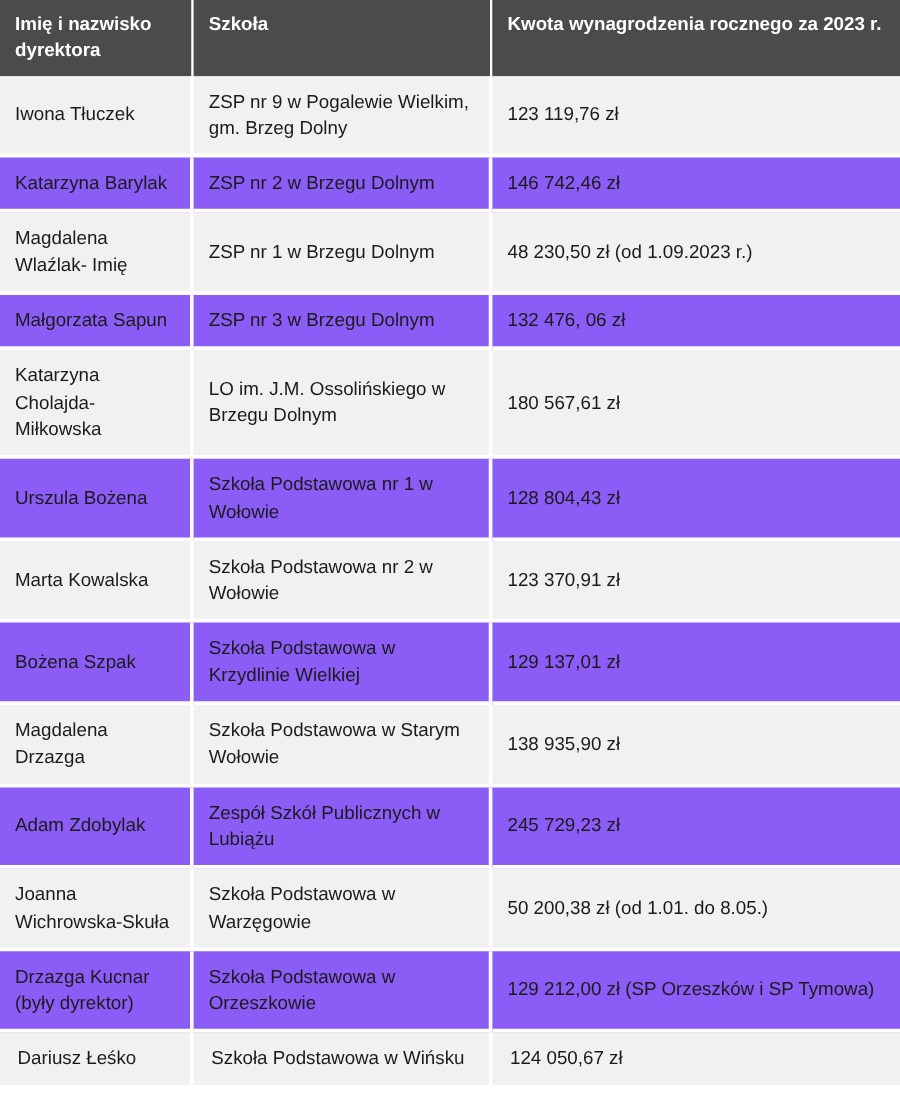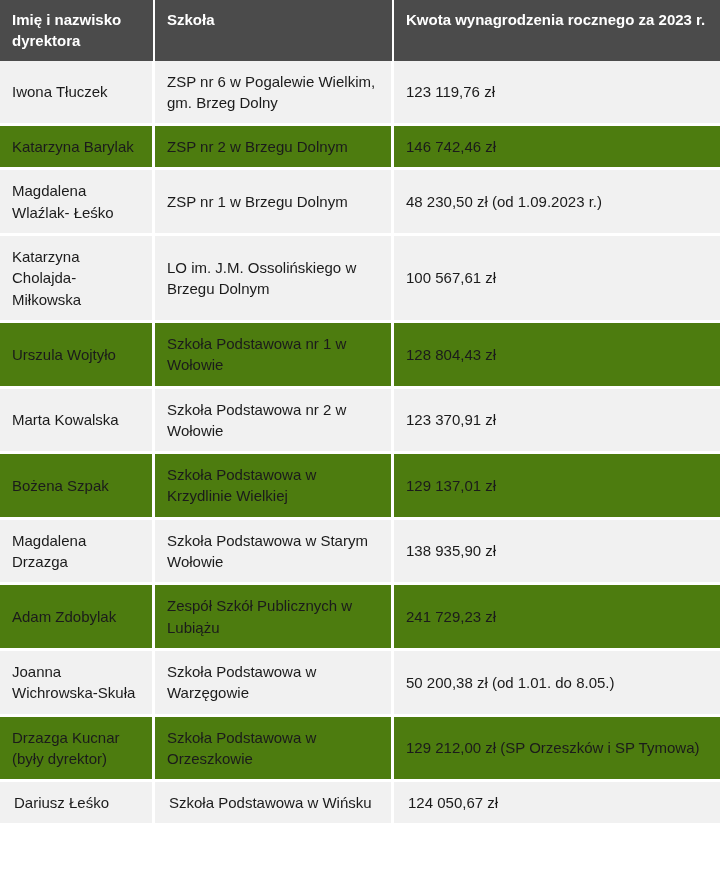--- a/index.html
+++ b/index.html
@@ -55,21 +55,21 @@
     padding: 10px 10px 10px 12px;
     border-right: 3px solid #ffffff;
     border-bottom: 3px solid #ffffff;
     box-sizing: border-box;
   }
   tbody td.last-col { border-right: none; }
   tbody tr:last-child td { border-bottom: none; padding-left: 14px; }
 
   
   tbody tr.row-odd  td { background: #f1f1f1; }
-  tbody tr.row-even td { background: #4d7c0f; }
+  tbody tr.row-even td { background: #8b5cf6; }
 
   .cell-text { display: block; }
 </style>
 </head>
 <body>
 
 <table class="salary-table">
   <colgroup>
     <col class="col-name">
     <col class="col-school">
@@ -81,62 +81,73 @@
       <th>Szkoła</th>
       <th class="last-col">Kwota wynagrodzenia rocznego za 2023 r.</th>
     </tr>
   </thead>
   <tbody id="table-body">
       <tr class="row-odd">
         <td>
           <span class="cell-text">Iwona Tłuczek</span>
         </td>
         <td>
-          <span class="cell-text">ZSP nr 6 w Pogalewie Wielkim, gm. Brzeg Dolny</span>
+          <span class="cell-text">ZSP nr 9 w Pogalewie Wielkim, gm. Brzeg Dolny</span>
         </td>
         <td class="last-col">
           <span class="cell-text">123 119,76 zł</span>
         </td>
       </tr>
       <tr class="row-even">
         <td>
           <span class="cell-text">Katarzyna Barylak</span>
         </td>
         <td>
           <span class="cell-text">ZSP nr 2 w Brzegu Dolnym</span>
         </td>
         <td class="last-col">
           <span class="cell-text">146 742,46 zł</span>
         </td>
       </tr>
       <tr class="row-odd">
         <td>
-          <span class="cell-text">Magdalena Wlaźlak- Łeśko</span>
+          <span class="cell-text">Magdalena Wlaźlak- Imię</span>
         </td>
         <td>
           <span class="cell-text">ZSP nr 1 w Brzegu Dolnym</span>
         </td>
         <td class="last-col">
           <span class="cell-text">48 230,50 zł (od 1.09.2023 r.)</span>
         </td>
       </tr>
+      <tr class="row-even">
+        <td>
+          <span class="cell-text">Małgorzata Sapun</span>
+        </td>
+        <td>
+          <span class="cell-text">ZSP nr 3 w Brzegu Dolnym</span>
+        </td>
+        <td class="last-col">
+          <span class="cell-text">132 476, 06 zł</span>
+        </td>
+      </tr>
       <tr class="row-odd">
         <td>
           <span class="cell-text">Katarzyna Cholajda-Miłkowska</span>
         </td>
         <td>
           <span class="cell-text">LO im. J.M. Ossolińskiego w Brzegu Dolnym</span>
         </td>
         <td class="last-col">
-          <span class="cell-text">100 567,61 zł</span>
-        </td>
-      </tr>
-      <tr class="row-even">
-        <td>
-          <span class="cell-text">Urszula Wojtyło</span>
+          <span class="cell-text">180 567,61 zł</span>
+        </td>
+      </tr>
+      <tr class="row-even">
+        <td>
+          <span class="cell-text">Urszula Bożena</span>
         </td>
         <td>
           <span class="cell-text">Szkoła Podstawowa nr 1 w Wołowie</span>
         </td>
         <td class="last-col">
           <span class="cell-text">128 804,43 zł</span>
         </td>
       </tr>
       <tr class="row-odd">
         <td>
@@ -172,21 +183,21 @@
         </td>
       </tr>
       <tr class="row-even">
         <td>
           <span class="cell-text">Adam Zdobylak</span>
         </td>
         <td>
           <span class="cell-text">Zespół Szkół Publicznych w Lubiążu</span>
         </td>
         <td class="last-col">
-          <span class="cell-text">241 729,23 zł</span>
+          <span class="cell-text">245 729,23 zł</span>
         </td>
       </tr>
       <tr class="row-odd">
         <td>
           <span class="cell-text">Joanna Wichrowska-Skuła</span>
         </td>
         <td>
           <span class="cell-text">Szkoła Podstawowa w Warzęgowie</span>
         </td>
         <td class="last-col">

